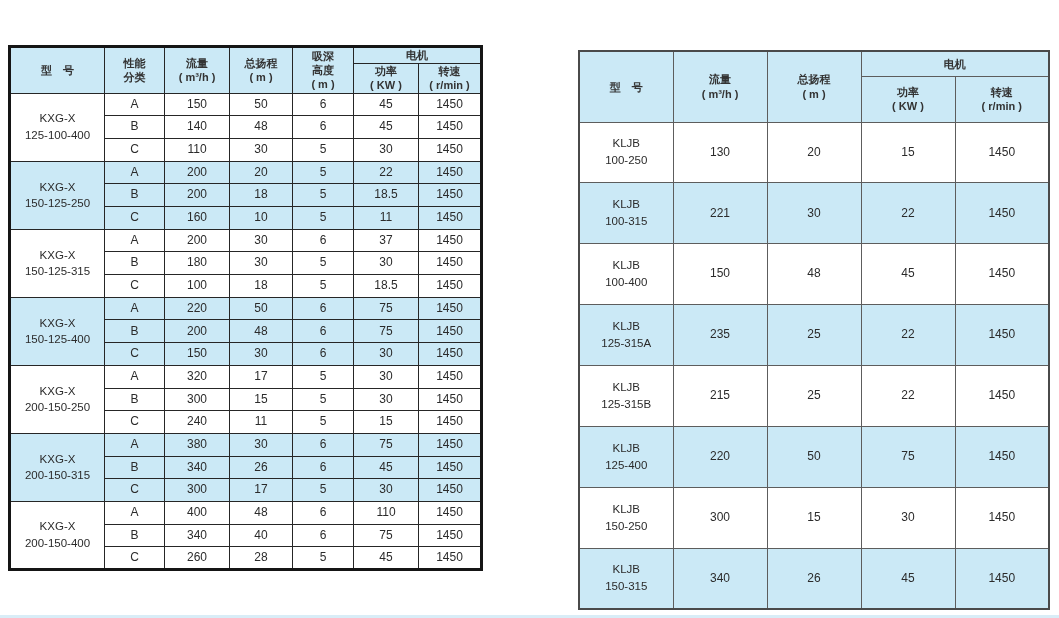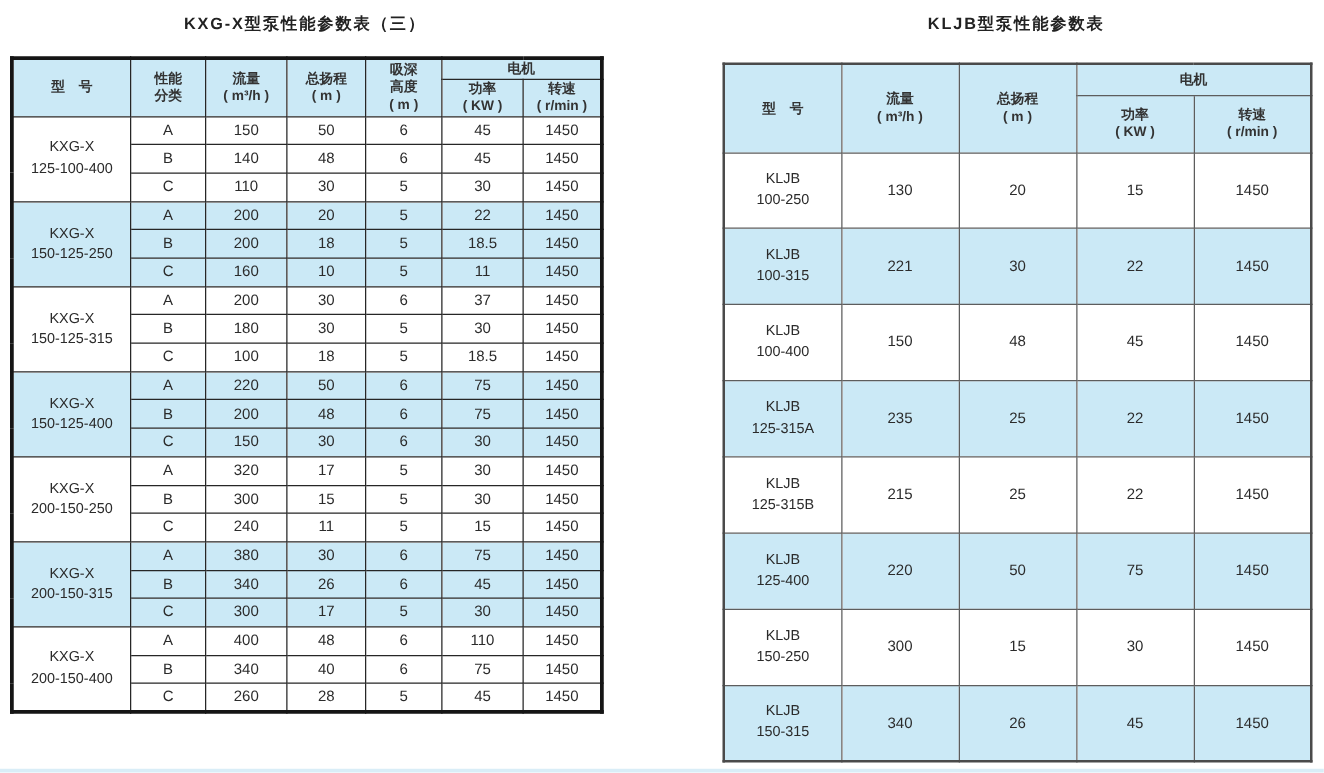--- a/index.html
+++ b/index.html
@@ -47,21 +47,20 @@
   .note-1 { padding-left: 6px; }
   .note-2 { padding-left: 30px; margin-top: 12px; }
   
   .bottom-strip { position: absolute; left: 0; right: 0; bottom: 0; height: 3px; background: #d9edf7; }
 </style>
 </head>
 <body>
 
 <div class="panel" style="left:8px; top:0; width:472px; height:568px;">
 
-  <div class="tbl-title">KXG-X型泵性能参数表（三）</div>
 
   <table class="kxg">
     <colgroup>
       <col style="width:95px">
         <col style="width:60px">
         <col style="width:65px">
       <col style="width:63px">
         <col style="width:61px">
         <col style="width:65px">
       <col style="width:63px">
@@ -272,21 +271,20 @@
         </tr>
       </tbody>
   </table>
 </div>
 
 <div class="notes">
 </div>
 
 <div class="panel" style="left:578px; top:0; width:470px; height:608px;">
 
-  <div class="tbl-title">KLJB型泵性能参数表</div>
 
   <table class="kljb">
     <colgroup>
       <col style="width:94px">
         <col style="width:94px">
         <col style="width:94px">
       <col style="width:94px">
         <col style="width:94px">
     </colgroup>
     <thead>

